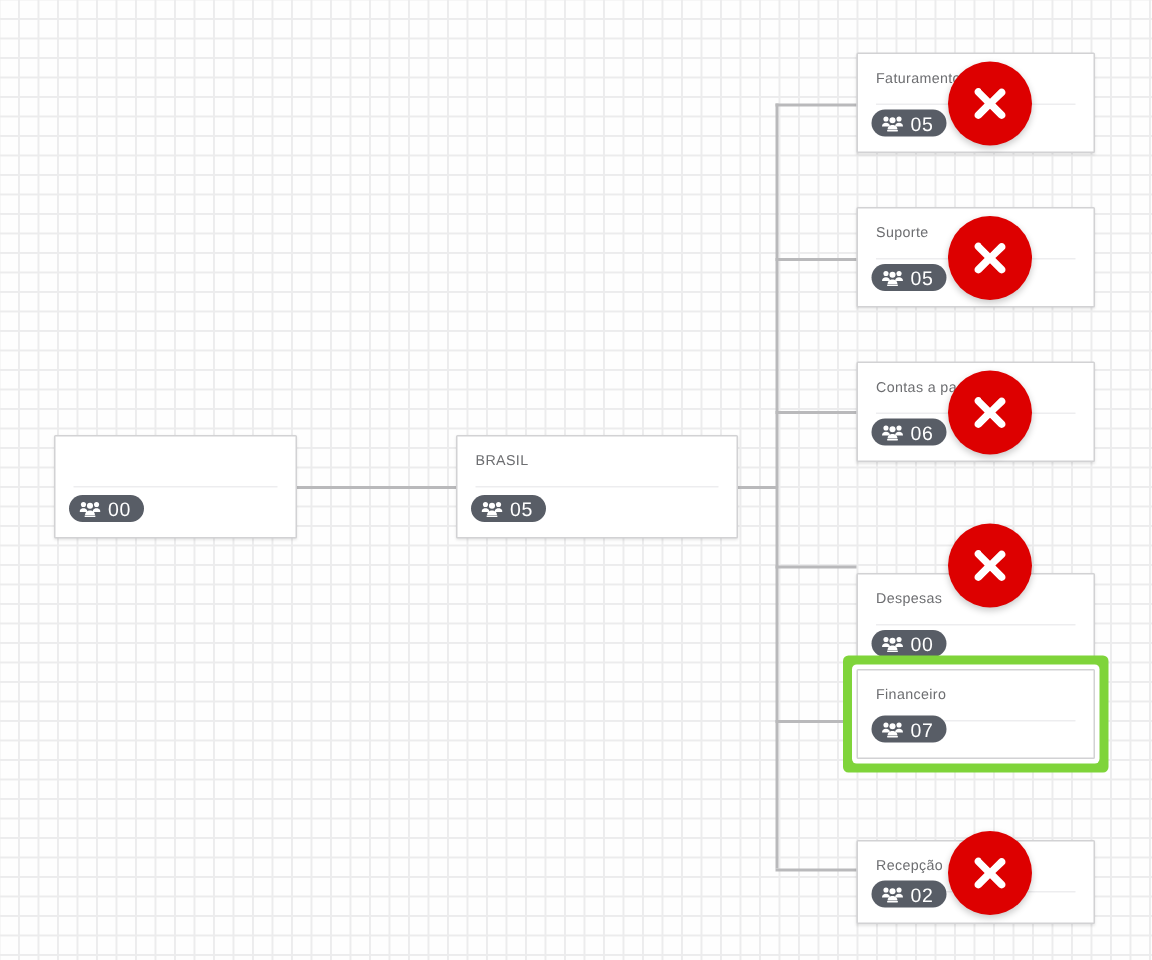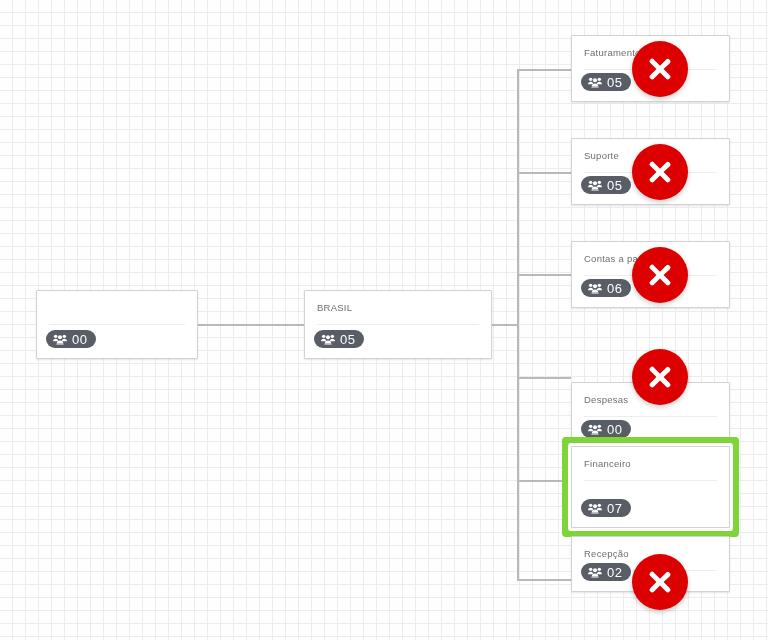--- a/index.html
+++ b/index.html
@@ -254,39 +254,39 @@
             </svg>
             <span class="badge-count">00</span>
           </div>
         </div>
       </div>
       <div class="remove-btn" style="left: 632px; top: 349px;">
         <svg viewBox="0 0 32 32" width="30" height="30">
           <path d="M9.6 6.2 16 12.6l6.4-6.4a2.6 2.6 0 0 1 3.8 0 2.6 2.6 0 0 1 0 3.8L19.8 16l6.4 6.4a2.6 2.6 0 0 1 0 3.8 2.6 2.6 0 0 1-3.8 0L16 19.8l-6.4 6.4a2.6 2.6 0 0 1-3.8 0 2.6 2.6 0 0 1 0-3.8l6.4-6.4-6.4-6.4a2.6 2.6 0 0 1 0-3.8 2.6 2.6 0 0 1 3.8 0z" fill="#ffffff"></path>
         </svg>
       </div>
-      <div class="node selected" style="left: 571px; top: 446px; width: 159px; height: 82px;">
+      <div class="node selected" style="left: 571px; top: 446px; width: 159px; height: 60px;">
         <div class="node-inner">
           <div class="node-title">Financeiro</div>
           <div class="node-divider"></div>
           <div class="badge">
             <svg class="badge-icon" viewBox="0 0 18 15">
               <circle cx="3.4" cy="4.1" r="2.2" fill="#ffffff"></circle>
               <path d="M0 10.4c0-1.9 1.5-3.1 3.4-3.1s3.4 1.2 3.4 3.1z" fill="#ffffff"></path>
               <circle cx="14.6" cy="4.1" r="2.2" fill="#ffffff"></circle>
               <path d="M11.2 10.4c0-1.9 1.5-3.1 3.4-3.1S18 8.5 18 10.4z" fill="#ffffff"></path>
               <circle cx="9" cy="5.2" r="2.6" fill="#ffffff"></circle>
               <path d="M4.8 13.1c0-2.3 1.9-3.8 4.2-3.8s4.2 1.5 4.2 3.8z" fill="#ffffff"></path>
               <rect x="4.3" y="13.4" width="9.4" height="1.3" rx="0.5" fill="#ffffff"></rect>
             </svg>
             <span class="badge-count">07</span>
           </div>
         </div>
       </div>
-      <div class="node" style="left: 571px; top: 536px; width: 159px; height: 56px;">
+      <div class="node" style="left: 571px; top: 560px; width: 159px; height: 56px;">
         <div class="node-inner">
           <div class="node-title">Recepção</div>
           <div class="node-divider"></div>
           <div class="badge">
             <svg class="badge-icon" viewBox="0 0 18 15">
               <circle cx="3.4" cy="4.1" r="2.2" fill="#ffffff"></circle>
               <path d="M0 10.4c0-1.9 1.5-3.1 3.4-3.1s3.4 1.2 3.4 3.1z" fill="#ffffff"></path>
               <circle cx="14.6" cy="4.1" r="2.2" fill="#ffffff"></circle>
               <path d="M11.2 10.4c0-1.9 1.5-3.1 3.4-3.1S18 8.5 18 10.4z" fill="#ffffff"></path>
               <circle cx="9" cy="5.2" r="2.6" fill="#ffffff"></circle>

